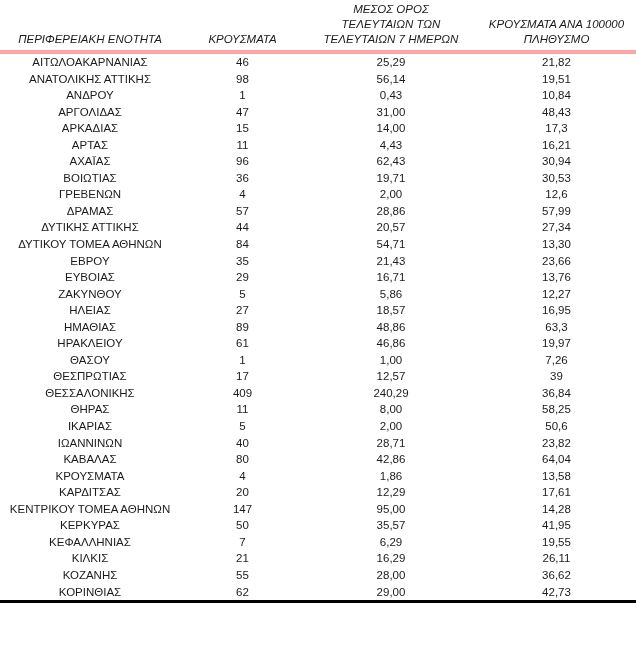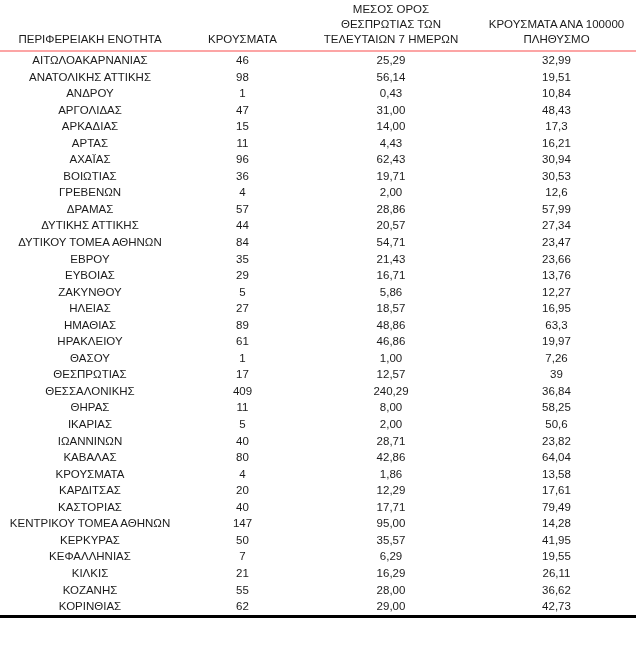--- a/index.html
+++ b/index.html
@@ -25,23 +25,24 @@
     table-layout: fixed;
     border-bottom: 3px solid #000000;
   }
   table.cases-table thead th {
     font-weight: normal;
     font-size: 11.5px;
     line-height: 15px;
     text-align: center;
     vertical-align: bottom;
     padding: 2px 0 3px 0;
-    border-bottom: 2px solid #fca5a5;
+    border-bottom: 4px solid #fca5a5;
     white-space: nowrap;
     overflow: visible;
+    font-style: italic;
   }
   table.cases-table tbody td {
     font-size: 11.5px;
     height: 16.55px;
     line-height: 16.55px;
     padding: 0;
     text-align: center;
     white-space: nowrap;
     overflow: hidden;
   }
@@ -65,35 +66,35 @@
     <thead>
       <tr>
         <th>
           <span class="hdr-line">ΠΕΡΙΦΕΡΕΙΑΚΗ ΕΝΟΤΗΤΑ</span>
         </th>
         <th>
           <span class="hdr-line">ΚΡΟΥΣΜΑΤΑ</span>
         </th>
         <th>
           <span class="hdr-line">ΜΕΣΟΣ ΟΡΟΣ</span>
-          <span class="hdr-line">ΘΕΣΠΡΩΤΙΑΣ ΤΩΝ</span>
+          <span class="hdr-line">ΤΕΛΕΥΤΑΙΩΝ ΤΩΝ</span>
           <span class="hdr-line">ΤΕΛΕΥΤΑΙΩΝ 7 ΗΜΕΡΩΝ</span>
         </th>
         <th>
           <span class="hdr-line">ΚΡΟΥΣΜΑΤΑ ΑΝΑ 100000</span>
           <span class="hdr-line">ΠΛΗΘΥΣΜΟ</span>
         </th>
       </tr>
     </thead>
     <tbody id="table-body">
         <tr>
           <td>ΑΙΤΩΛΟΑΚΑΡΝΑΝΙΑΣ</td>
           <td>46</td>
           <td>25,29</td>
-          <td>32,99</td>
+          <td>21,82</td>
         </tr>
         <tr>
           <td>ΑΝΑΤΟΛΙΚΗΣ ΑΤΤΙΚΗΣ</td>
           <td>98</td>
           <td>56,14</td>
           <td>19,51</td>
         </tr>
         <tr>
           <td>ΑΝΔΡΟΥ</td>
           <td>1</td>
@@ -145,21 +146,21 @@
         <tr>
           <td>ΔΥΤΙΚΗΣ ΑΤΤΙΚΗΣ</td>
           <td>44</td>
           <td>20,57</td>
           <td>27,34</td>
         </tr>
         <tr>
           <td>ΔΥΤΙΚΟΥ ΤΟΜΕΑ ΑΘΗΝΩΝ</td>
           <td>84</td>
           <td>54,71</td>
-          <td>23,47</td>
+          <td>13,30</td>
         </tr>
         <tr>
           <td>ΕΒΡΟΥ</td>
           <td>35</td>
           <td>21,43</td>
           <td>23,66</td>
         </tr>
         <tr>
           <td>ΕΥΒΟΙΑΣ</td>
           <td>29</td>
@@ -236,26 +237,20 @@
           <td>ΚΡΟΥΣΜΑΤΑ</td>
           <td>4</td>
           <td>1,86</td>
           <td>13,58</td>
         </tr>
         <tr>
           <td>ΚΑΡΔΙΤΣΑΣ</td>
           <td>20</td>
           <td>12,29</td>
           <td>17,61</td>
-        </tr>
-        <tr>
-          <td>ΚΑΣΤΟΡΙΑΣ</td>
-          <td>40</td>
-          <td>17,71</td>
-          <td>79,49</td>
         </tr>
         <tr>
           <td>ΚΕΝΤΡΙΚΟΥ ΤΟΜΕΑ ΑΘΗΝΩΝ</td>
           <td>147</td>
           <td>95,00</td>
           <td>14,28</td>
         </tr>
         <tr>
           <td>ΚΕΡΚΥΡΑΣ</td>
           <td>50</td>

